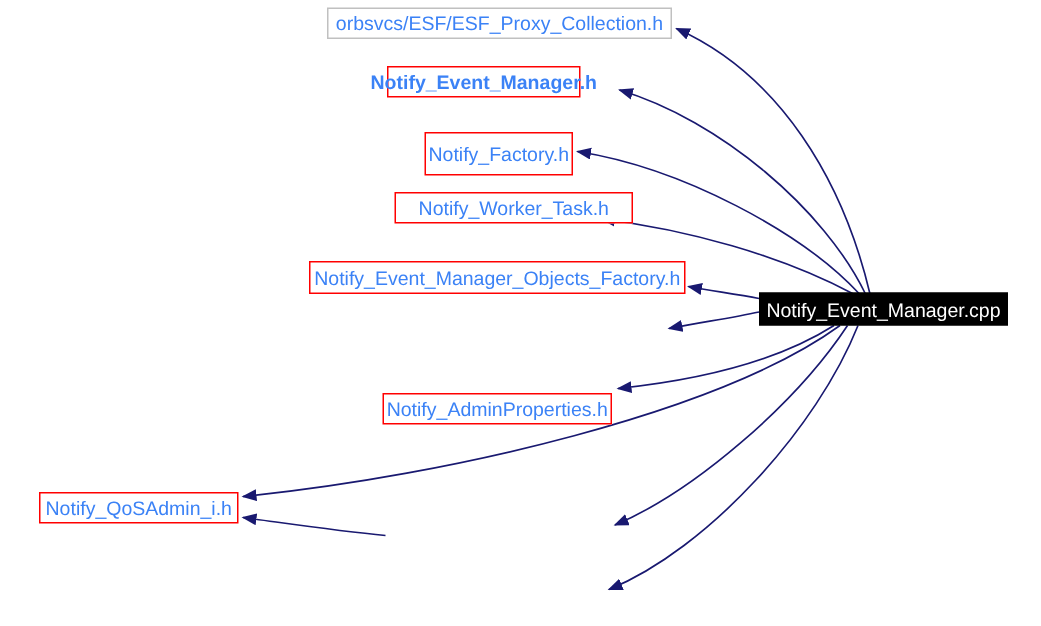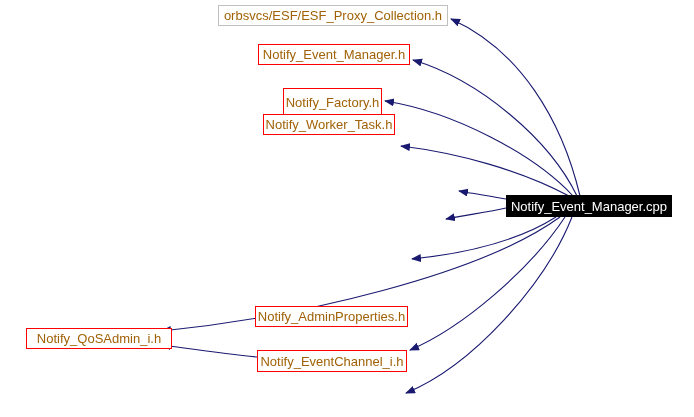--- a/index.html
+++ b/index.html
@@ -27,21 +27,21 @@
   }
   #arrowhead path {
     fill: var(--edge-color, #191970);
     stroke: none;
   }
   .node {
     position: absolute;
     box-sizing: border-box;
     background: var(--node-fill, #ffffff);
     border: 1px solid #000;
-    color: #a16207;
+    color: #3b82f6;
     font-size: 13px;
     line-height: 1;
     display: flex;
     align-items: center;
     justify-content: center;
     white-space: nowrap;
     cursor: pointer;
   }
   .node.red  { border-color: var(--highlight-border, #ff0000); }
   .node.gray { border-color: var(--default-border, #c0c0c0); }
@@ -69,22 +69,22 @@
     <path class="edge" marker-end="url(#arrowhead)" d="M 506,199 C 491,196 475,194 459,191"></path>
     <path class="edge" marker-end="url(#arrowhead)" d="M 506,208 C 488,212 466,215 446,219"></path>
     <path class="edge" marker-end="url(#arrowhead)" d="M 556,217 C 515,243 460,254 412,259"></path>
     <path class="edge" marker-end="url(#arrowhead)" d="M 560,217 C 480,275 300,317 162,331"></path>
     <path class="edge" marker-end="url(#arrowhead)" d="M 565,217 C 530,270 462,328 410,350"></path>
     <path class="edge" marker-end="url(#arrowhead)" d="M 572,217 C 545,285 472,366 406,393"></path>
     <path class="edge" marker-end="url(#arrowhead)" d="M 257,357 C 225,354 192,349 162,345"></path>
   </svg>
 
   <div class="node gray" style="left:218px; top:5px;   width:230px; height:21px;">orbsvcs/ESF/ESF_Proxy_Collection.h</div>
-  <div class="node red" style="left:258px; top:44px;  width:152px; height:21px;">Notify_Event_Manager.h</div>
+  <div class="node red" style="left:258px; top:44px;  width:129px; height:21px;font-weight:bold;">Notify_Event_Manager.h</div>
   <div class="node red" style="left:283px; top:88px;  width:99px;  height:29px;">Notify_Factory.h</div>
-  <div class="node red" style="left:263px; top:114px; width:132px; height:21px;">Notify_Worker_Task.h</div>
-  <div class="node red" style="left:255px; top:262px; width:153px; height:21px;margin-top:44px;">Notify_AdminProperties.h</div>
-  <div class="node red" style="left:26px;  top:328px; width:146px; height:21px;">Notify_QoSAdmin_i.h</div>
-  <div class="node red" style="left:257px; top:350px; width:150px; height:22px;">Notify_EventChannel_i.h</div>
+  <div class="node red" style="left:263px; top:128px; width:159px; height:21px;">Notify_Worker_Task.h</div>
+  <div class="node red" style="left:206px; top:174px; width:251px; height:22px;">Notify_Event_Manager_Objects_Factory.h</div>
+  <div class="node red" style="left:255px; top:262px; width:153px; height:21px;">Notify_AdminProperties.h</div>
+  <div class="node red" style="left:26px;  top:328px; width:133px; height:21px;">Notify_QoSAdmin_i.h</div>
 
   <div class="node main" style="left:506px; top:195px; width:166px; height:22px;">Notify_Event_Manager.cpp</div>
 
 </div>
 
 </body></html>

